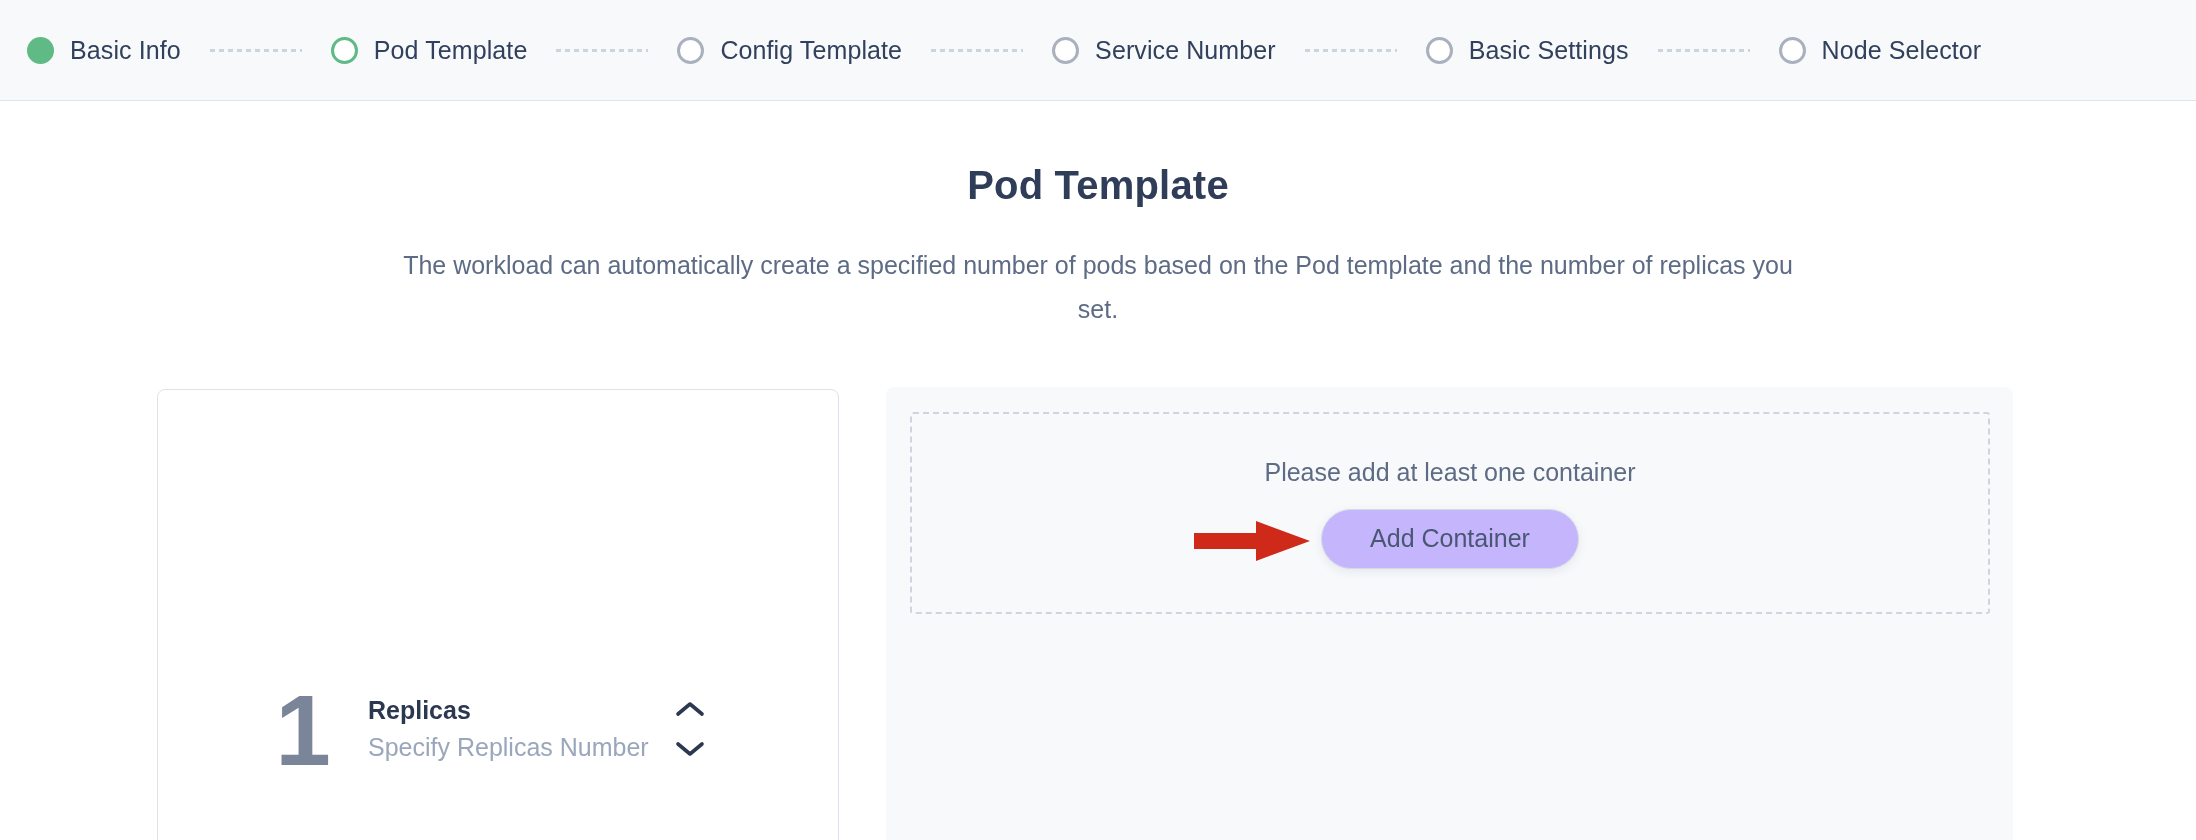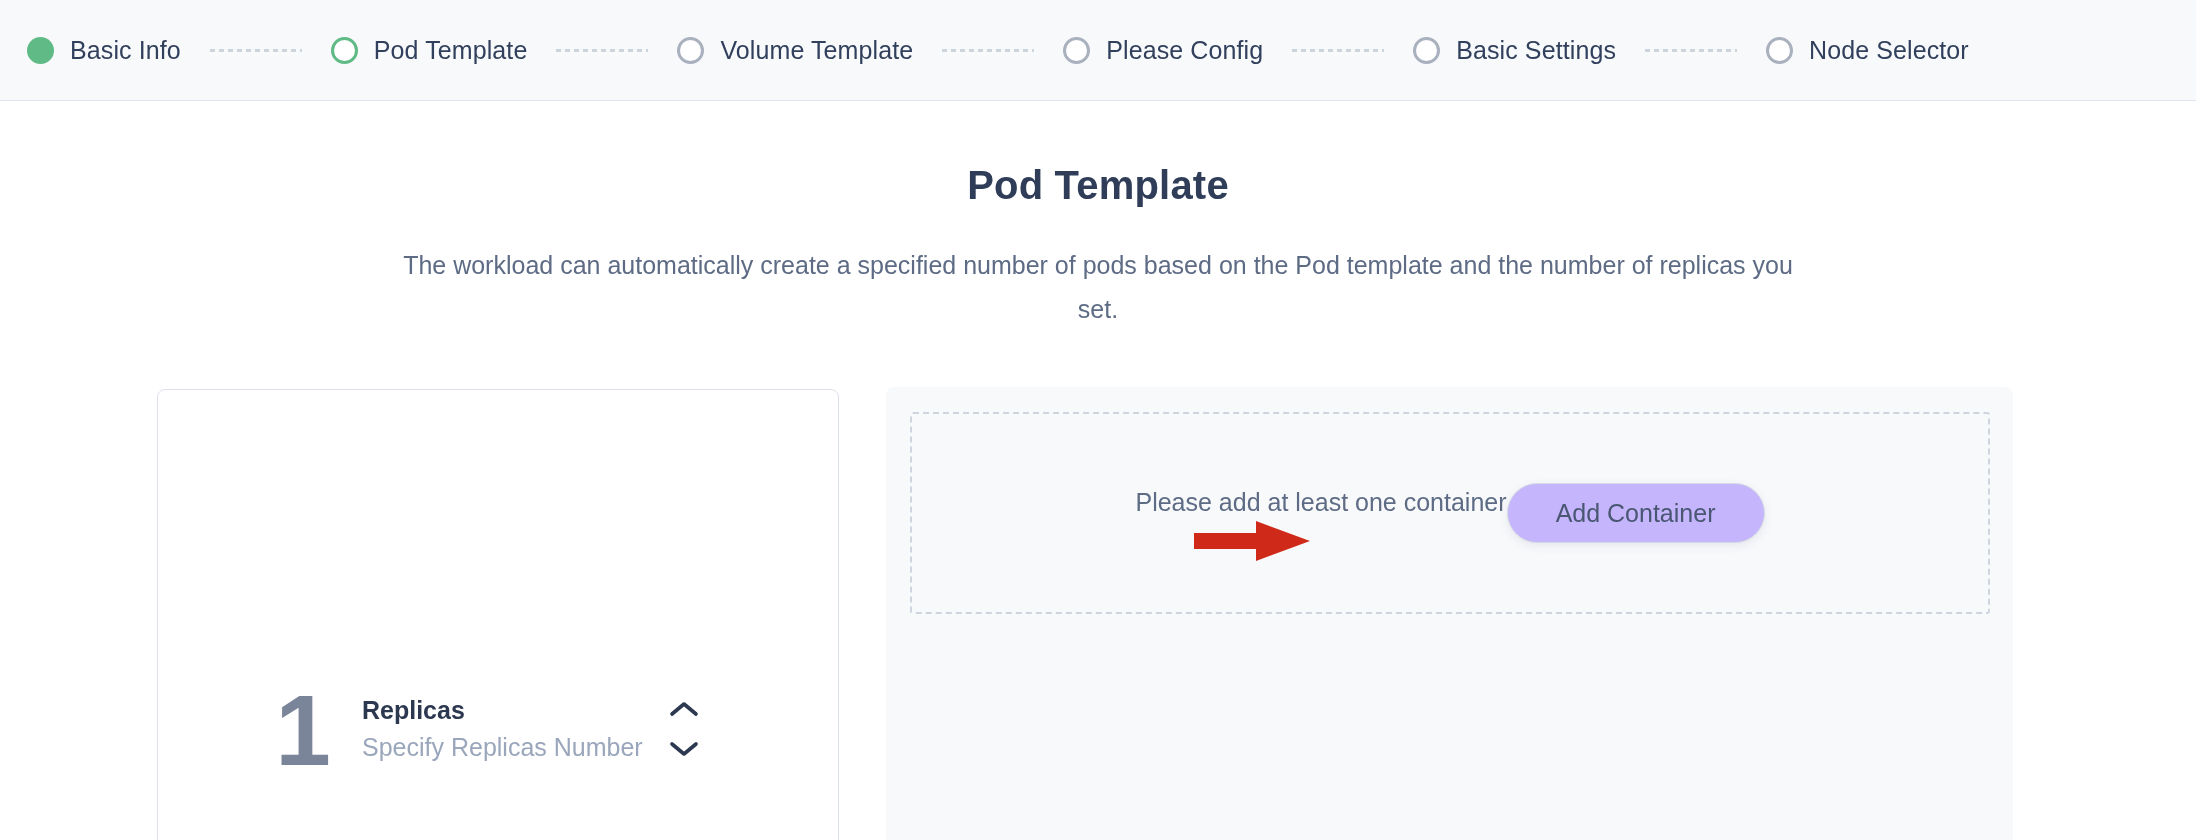--- a/index.html
+++ b/index.html
@@ -116,21 +116,21 @@
   #replicas-value {
     font-size: 100px;
     font-weight: bold;
     color: #7b8599;
     line-height: 1;
     width: 70px;
     text-align: center;
   }
 
   #replicas-text {
-    margin-left: 24px;
+    margin-left: 30px;
   }
 
   #replicas-title {
     font-size: 25px;
     font-weight: bold;
     color: #2c3750;
     line-height: 34px;
   }
 
   #replicas-hint {
@@ -172,20 +172,21 @@
 
   #container-dropzone {
     position: absolute;
     left: 24px;
     top: 25px;
     width: 1080px;
     height: 202px;
     border: 2px dashed #ced5df;
     border-radius: 3px;
     display: flex;
+    flex-direction: column;
     align-items: center;
     justify-content: center;
   }
 
   #dropzone-message {
     font-size: 25px;
     color: #5d6b85;
     margin-bottom: 22px;
   }
 
@@ -229,28 +230,28 @@
 
   <div class="step">
     <div class="step-circle active"></div>
     <div class="step-label">Pod Template</div>
   </div>
 
   <div class="step-connector"></div>
 
   <div class="step">
     <div class="step-circle todo"></div>
-    <div class="step-label">Volume Template</div>
+    <div class="step-label">Config Template</div>
   </div>
 
   <div class="step-connector"></div>
 
   <div class="step">
     <div class="step-circle todo"></div>
-    <div class="step-label">Please Config</div>
+    <div class="step-label">Service Number</div>
   </div>
 
   <div class="step-connector"></div>
 
   <div class="step">
     <div class="step-circle todo"></div>
     <div class="step-label">Basic Settings</div>
   </div>
 
   <div class="step-connector"></div>

